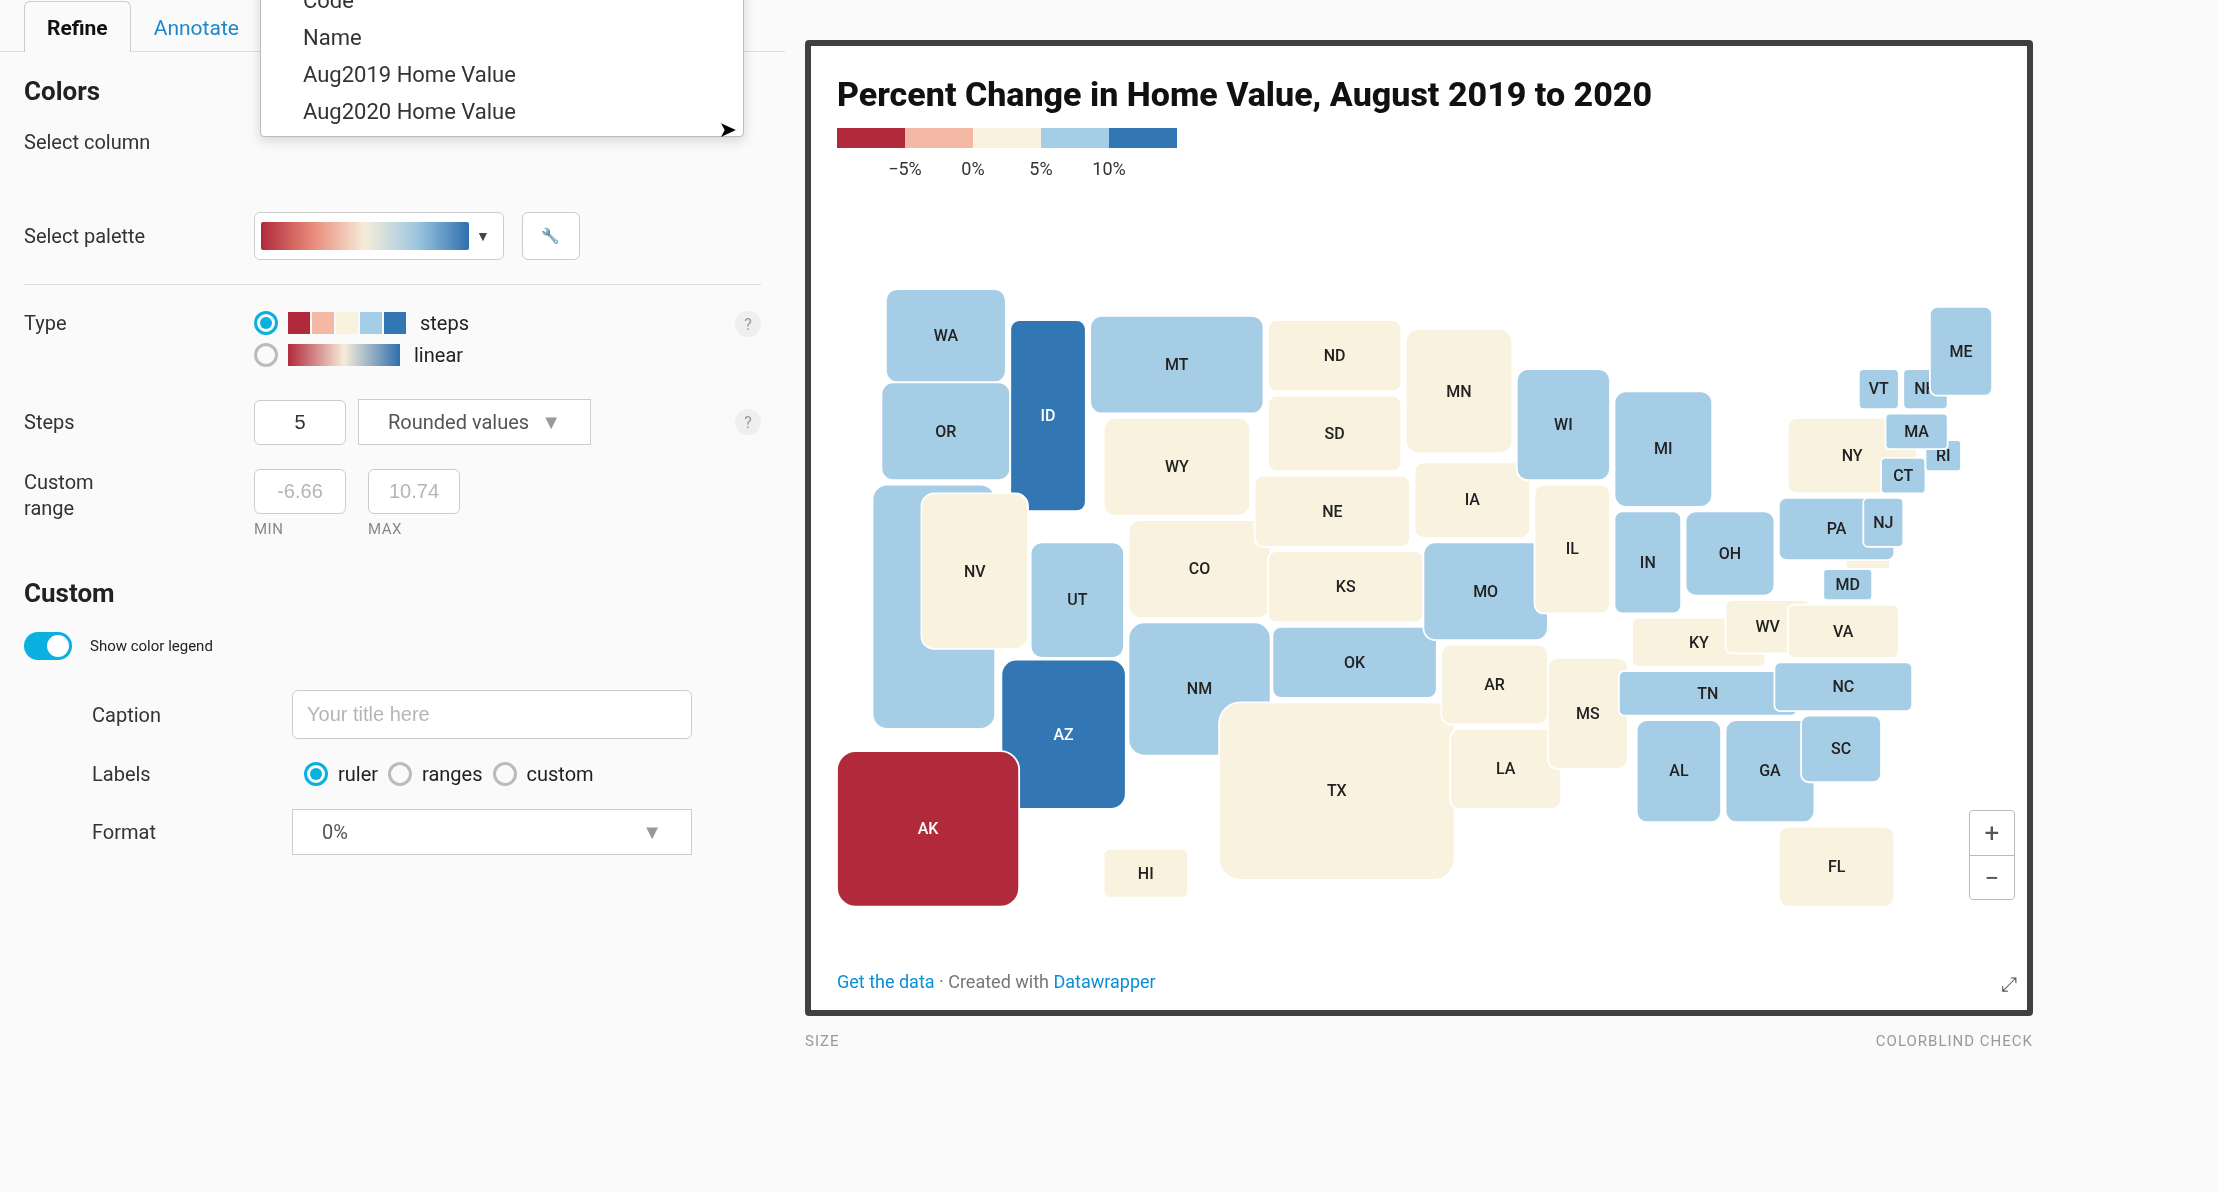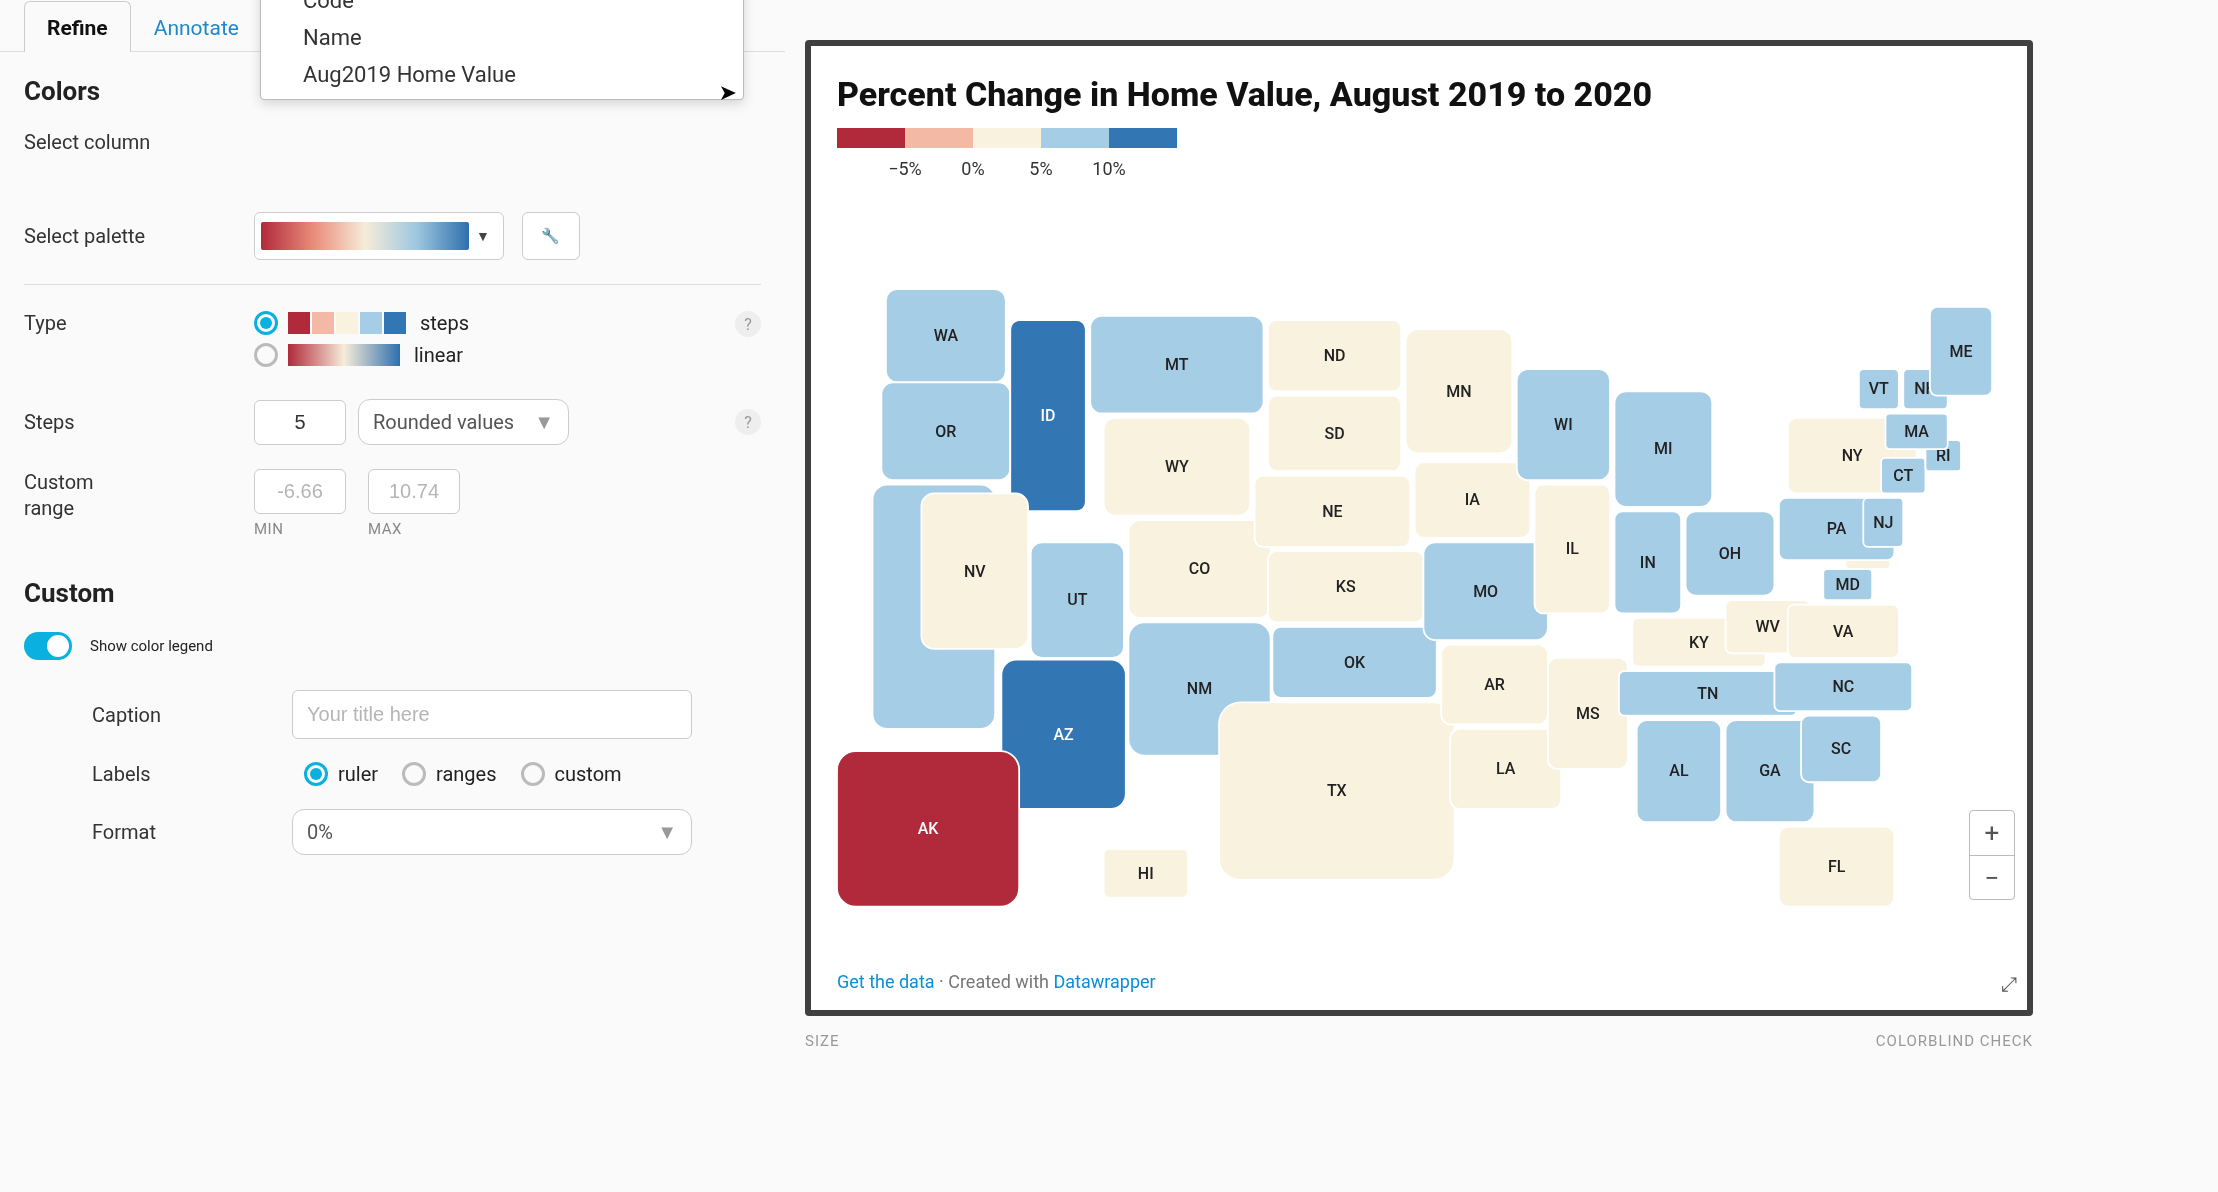--- a/index.html
+++ b/index.html
@@ -172,29 +172,29 @@
     width: 92px;
     padding: 10px 12px;
     border:1px solid #ccc;
     border-radius: 6px;
     font-size: 20px;
     text-align: center;
     color:#333;
   }
   .input-num::placeholder { color:#b5b5b5; }
   .select-box {
-    padding: 10px 14px;
+    padding: 10px 29px;
     border:1px solid #ccc;
-    border-radius:12px;
+    border-radius:0;
     background:#fff;
     font-size: 20px;
     color:#555;
     display:flex;
     align-items:center;
-    gap:20px;
+    gap:12px;
     cursor:pointer;
   }
   .help-circle {
     width: 26px; height:26px;
     border-radius:50%;
     background:#eee;
     color:#999;
     font-size:16px;
     display:flex;
     align-items:center;
@@ -327,20 +327,21 @@
 
     <h2 class="section">Colors</h2>
 
     <div class="form-row" style="position:relative;">
       <div class="form-label">Select column</div>
 
       <div class="dropdown-menu">
         <div class="dropdown-item">Code</div>
         <div class="dropdown-item">Name</div>
         <div class="dropdown-item">Aug2019 Home Value</div>
+        <div class="dropdown-item">Aug2020 Home Value</div>
         <span class="cursor-arrow">➤</span>
       </div>
     </div>
 
     <div style="height:34px"></div>
 
     <div class="form-row">
       <div class="form-label">Select palette</div>
       <div class="palette-swatch">
         <div class="palette-gradient"></div>
@@ -410,21 +411,21 @@
       <div style="font-size:15px;">Show color legend</div>
     </div>
 
     <div class="legend-rows">
       <div class="form-row">
         <div class="form-label">Caption</div>
         <input class="text-input" placeholder="Your title here" style="">
       </div>
       <div class="form-row">
         <div class="form-label">Labels</div>
-        <div style="display:flex; gap:24px; align-items:center; font-size:20px;padding-left:12px;">
+        <div style="display:flex; gap:10px; align-items:center; font-size:20px;padding-left:12px;">
           <span style="display:flex;align-items:center;">
             <span class="radio checked"></span>
             <span>ruler</span>
           </span>
           <span style="display:flex;align-items:center;">
             <span class="radio"></span>
             <span>ranges</span>
           </span>
           <span style="display:flex;align-items:center;">
             <span class="radio"></span>

